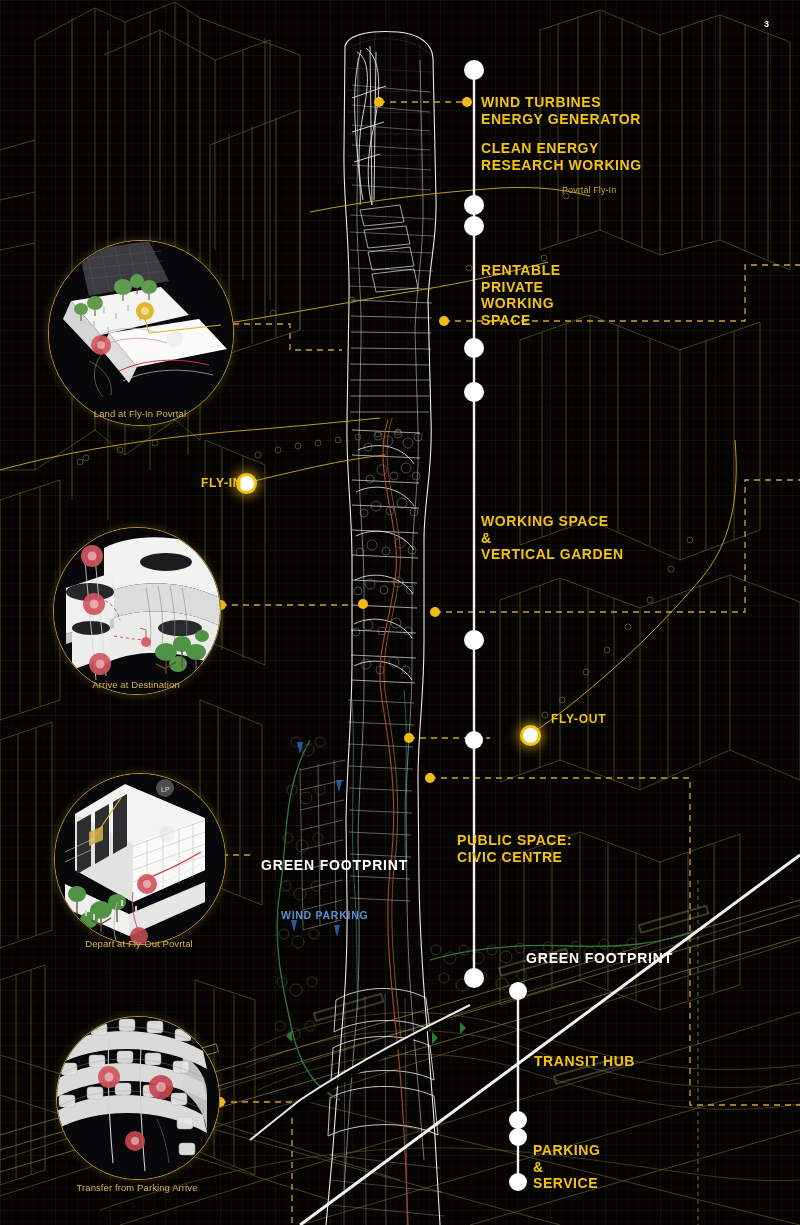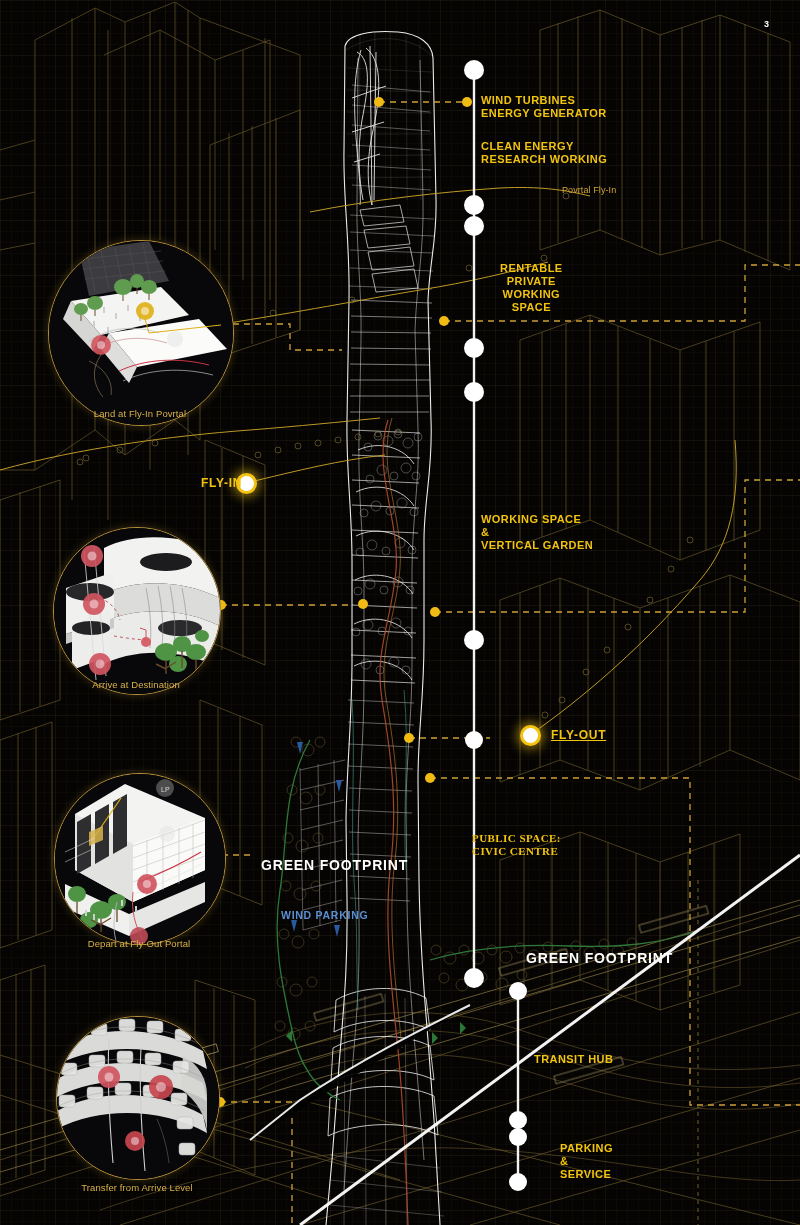--- a/index.html
+++ b/index.html
@@ -36,21 +36,21 @@
 
   
   .lbl{
     position:absolute;
     color:#f2c40f;
     font-weight:bold;
     letter-spacing:.04em;
     line-height:1.18;
     white-space:pre-line;
   }
-  .lbl.main{font-size:11px;}
+  .lbl.main{font-size:14px;}
   .lbl.white{color:#ffffff;font-size:14px;letter-spacing:.06em;}
   .lbl.blue{color:#5b8fd4;font-size:10.5px;letter-spacing:.07em;}
   .lbl.flytag{font-size:12px;letter-spacing:.06em;}
   .lbl.thin{
     color:#cfa53a;font-weight:normal;font-size:9px;letter-spacing:.01em;
   }
   .caption{
     position:absolute;
     color:#d9b24a;
     font-size:9.5px;
@@ -676,21 +676,21 @@
       <path d="M78,118 C76,136 80,152 88,166" stroke="#cf5560" stroke-width="1" fill="none"></path>
       <path d="M62,128 C58,146 58,158 62,170" stroke="#b7b7c4" stroke-width=".8" fill="none"></path>
       <circle cx="92" cy="110" r="10" fill="#cf5560" opacity=".92"></circle>
       <circle cx="92" cy="110" r="4" fill="#fff" opacity=".45"></circle>
       <circle cx="84" cy="162" r="9" fill="#bf4b56" opacity=".9"></circle>
       <circle cx="112" cy="60" r="8" fill="#e3e3e1" opacity=".5"></circle>
       <circle cx="110" cy="14" r="9" fill="#6a6a6a" opacity=".7"></circle>
       <text x="106" y="18" font-size="7" fill="#d8d8d8" font-family="Liberation Sans, sans-serif">LP</text>
     </svg>
   </div>
-  <div class="caption" style="left:139px;top:938px;">Depart at Fly-Out Portal</div>
+  <div class="caption" style="left:139px;top:938px;">Depart at Fly-Out Povrtal</div>
 
   <div class="inset" style="left:56px;top:1016px;width:162px;height:162px;">
     <svg width="162" height="162" viewBox="0 0 162 162">
       <rect width="162" height="162" fill="#08070a"></rect>
       <g fill="#ededeb" opacity=".92">
         <path d="M0,30 C40,8 100,8 146,34 L150,52 C104,26 42,26 0,48 Z"></path>
         <path d="M0,62 C40,40 100,40 146,66 L150,84 C104,58 42,58 0,80 Z"></path>
         <path d="M0,94 C40,72 100,72 146,98 L150,116 C104,90 42,90 0,112 Z"></path>
       </g>
       <g fill="#d5d5d3" opacity=".9">
@@ -727,53 +727,53 @@
       <circle cx="52" cy="60" r="4.5" fill="#fff" opacity=".45"></circle>
       <circle cx="104" cy="70" r="12" fill="#c7454f" opacity=".92"></circle>
       <circle cx="104" cy="70" r="5" fill="#fff" opacity=".45"></circle>
       <circle cx="78" cy="124" r="10" fill="#c7454f" opacity=".92"></circle>
       <circle cx="78" cy="124" r="4" fill="#fff" opacity=".45"></circle>
       <g stroke="#8f8f8d" stroke-width=".6" fill="none" opacity=".7">
         <path d="M100,102 C106,116 110,130 112,146"></path>
       </g>
     </svg>
   </div>
-  <div class="caption" style="left:137px;top:1182px;">Transfer from Arrive Level</div>
+  <div class="caption" style="left:137px;top:1182px;">Transfer from Parking Arrive</div>
 
   <div class="lbl main" style="left:481px;top:94px;">WIND TURBINES
 ENERGY GENERATOR</div>
 
   <div class="lbl main" style="left:481px;top:140px;">CLEAN ENERGY
 RESEARCH WORKING</div>
 
   <div class="lbl thin" style="left:562px;top:185px;">Povrtal Fly-In</div>
 
-  <div class="lbl main" style="left:500px;top:262px;text-align:center;">RENTABLE
+  <div class="lbl main" style="left:481px;top:262px;">RENTABLE
 PRIVATE
 WORKING
 SPACE</div>
 
   <div class="lbl main" style="left:481px;top:513px;">WORKING SPACE
 &amp;
 VERTICAL GARDEN</div>
 
-  <div class="lbl flytag" style="left:551px;top:728px;text-decoration:underline;">FLY-OUT</div>
+  <div class="lbl flytag" style="left:551px;top:712px;">FLY-OUT</div>
 
   <div class="lbl flytag" style="left:201px;top:476px;">FLY-IN</div>
 
-  <div class="lbl main" style="left:472px;top:832px;font-family:Liberation Serif, serif;">PUBLIC SPACE:
+  <div class="lbl main" style="left:457px;top:832px;">PUBLIC SPACE:
 CIVIC CENTRE</div>
 
   <div class="lbl white" style="left:261px;top:857px;">GREEN FOOTPRINT</div>
 
   <div class="lbl white" style="left:526px;top:950px;">GREEN FOOTPRINT</div>
 
   <div class="lbl blue" style="left:281px;top:909px;">WIND PARKING</div>
 
   <div class="lbl main" style="left:534px;top:1053px;">TRANSIT HUB</div>
 
-  <div class="lbl main" style="left:560px;top:1142px;">PARKING
+  <div class="lbl main" style="left:533px;top:1142px;">PARKING
 &amp;
 SERVICE</div>
 
   <div id="pageno">3</div>
 
 </div>
 
 </body></html>

